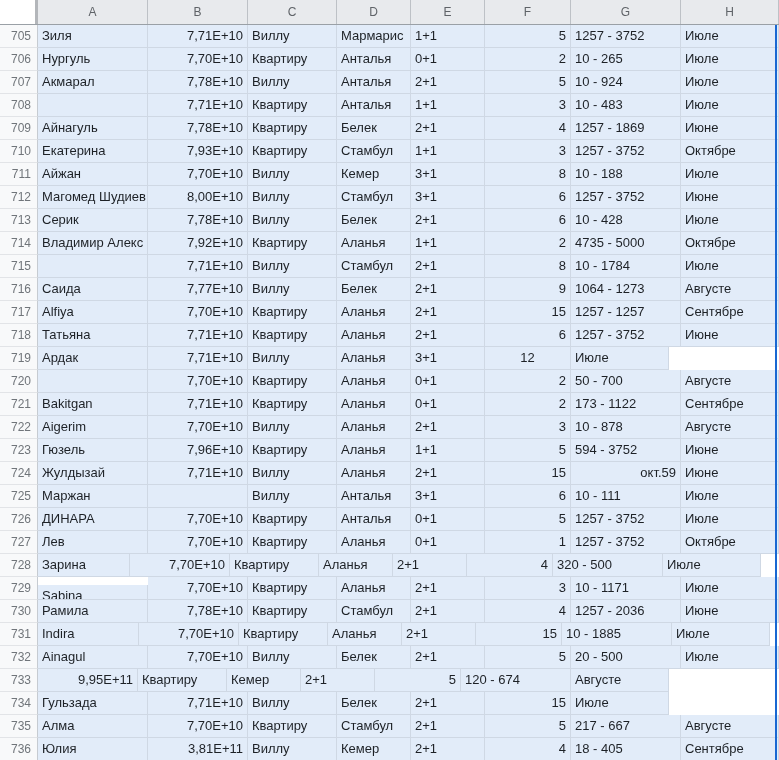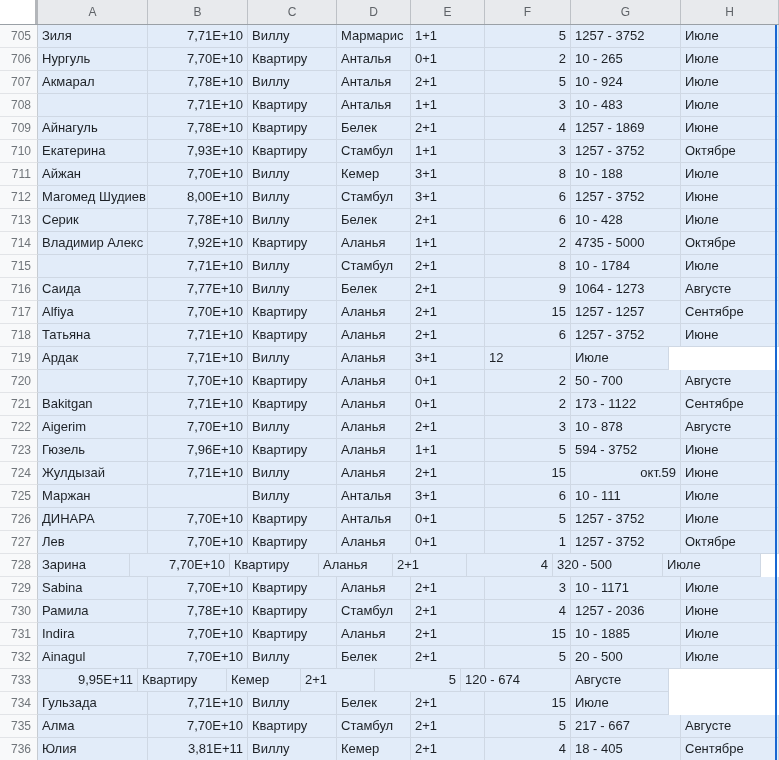--- a/index.html
+++ b/index.html
@@ -214,21 +214,21 @@
         <div class="cell" style="width: 110px; text-align: left;">1257 - 3752</div>
         <div class="cell" style="width: 98px; text-align: left;">Июне</div>
       </div>
       <div class="row">
         <div class="rh">719</div>
         <div class="cell" style="width: 110px; text-align: left;">Ардак</div>
         <div class="cell" style="width: 100px; text-align: right;">7,71E+10</div>
         <div class="cell" style="width: 89px; text-align: left;">Виллу</div>
         <div class="cell" style="width: 74px; text-align: left;">Аланья</div>
         <div class="cell" style="width: 74px; text-align: left;">3+1</div>
-        <div class="cell" style="width: 86px; text-align: left;">12</div>
+        <div class="cell" style="width: 86px; text-align: center;">12</div>
         <div class="cell" style="width: 98px; text-align: left;">Июле</div>
       </div>
       <div class="row">
         <div class="rh">720</div>
         <div class="cell" style="width: 110px; text-align: left;"></div>
         <div class="cell" style="width: 100px; text-align: right;">7,70E+10</div>
         <div class="cell" style="width: 89px; text-align: left;">Квартиру</div>
         <div class="cell" style="width: 74px; text-align: left;">Аланья</div>
         <div class="cell" style="width: 74px; text-align: left;">0+1</div>
         <div class="cell" style="width: 86px; text-align: right;">2</div>
@@ -318,21 +318,21 @@
         <div class="cell" style="width: 100px; text-align: right;">7,70E+10</div>
         <div class="cell" style="width: 89px; text-align: left;">Квартиру</div>
         <div class="cell" style="width: 74px; text-align: left;">Аланья</div>
         <div class="cell" style="width: 74px; text-align: left;">2+1</div>
         <div class="cell" style="width: 86px; text-align: right;">4</div>
         <div class="cell" style="width: 110px; text-align: left;">320 - 500</div>
         <div class="cell" style="width: 98px; text-align: left;">Июле</div>
       </div>
       <div class="row">
         <div class="rh">729</div>
-        <div class="cell" style="width: 110px; text-align: left;">Sabina</div>
+        <div class="cell" style="width: 110px; text-align: left; margin-top: 8px;">Sabina</div>
         <div class="cell" style="width: 100px; text-align: right;">7,70E+10</div>
         <div class="cell" style="width: 89px; text-align: left;">Квартиру</div>
         <div class="cell" style="width: 74px; text-align: left;">Аланья</div>
         <div class="cell" style="width: 74px; text-align: left;">2+1</div>
         <div class="cell" style="width: 86px; text-align: right;">3</div>
         <div class="cell" style="width: 110px; text-align: left;">10 - 1171</div>
         <div class="cell" style="width: 98px; text-align: left;">Июле</div>
       </div>
       <div class="row">
         <div class="rh">730</div>
@@ -340,21 +340,21 @@
         <div class="cell" style="width: 100px; text-align: right;">7,78E+10</div>
         <div class="cell" style="width: 89px; text-align: left;">Квартиру</div>
         <div class="cell" style="width: 74px; text-align: left;">Стамбул</div>
         <div class="cell" style="width: 74px; text-align: left;">2+1</div>
         <div class="cell" style="width: 86px; text-align: right;">4</div>
         <div class="cell" style="width: 110px; text-align: left;">1257 - 2036</div>
         <div class="cell" style="width: 98px; text-align: left;">Июне</div>
       </div>
       <div class="row">
         <div class="rh">731</div>
-        <div class="cell" style="width: 110px; text-align: left;">Indira</div>
+        <div class="cell" style="width: 101px; text-align: left;">Indira</div>
         <div class="cell" style="width: 100px; text-align: right;">7,70E+10</div>
         <div class="cell" style="width: 89px; text-align: left;">Квартиру</div>
         <div class="cell" style="width: 74px; text-align: left;">Аланья</div>
         <div class="cell" style="width: 74px; text-align: left;">2+1</div>
         <div class="cell" style="width: 86px; text-align: right;">15</div>
         <div class="cell" style="width: 110px; text-align: left;">10 - 1885</div>
         <div class="cell" style="width: 98px; text-align: left;">Июле</div>
       </div>
       <div class="row">
         <div class="rh">732</div>

